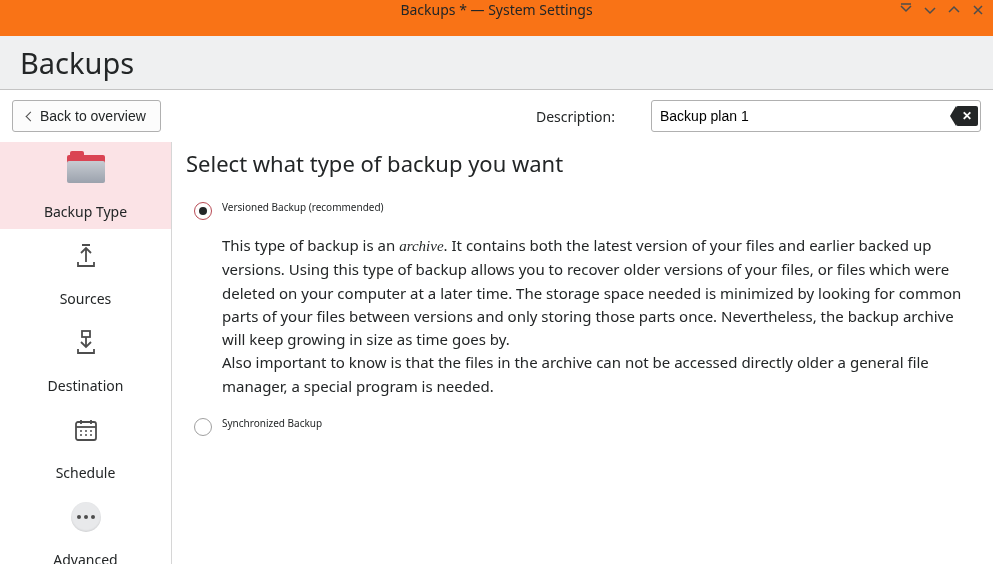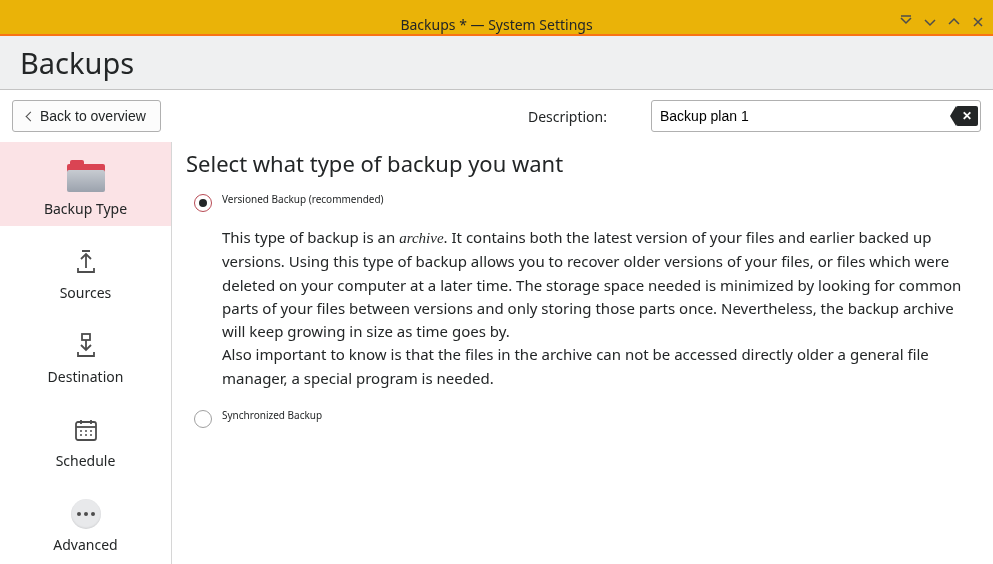--- a/index.html
+++ b/index.html
@@ -11,26 +11,26 @@
       font-family: -apple-system, BlinkMacSystemFont, "Segoe UI", "Noto Sans", sans-serif;
       font-size: 14px;
       color: #232627;
       background: #ffffff;
       width: 993px;
       height: 564px;
       overflow: hidden;
     }
     .titlebar {
       height: 36px;
-      background: #eab308;
-      display: flex;
-      align-items: flex-end;
+      background: #f97316;
+      display: flex;
+      align-items: flex-start;
       justify-content: center;
       position: relative;
-      border-bottom: 2px solid #f97316;
+      border-bottom: 4px solid #f97316;
     }
     .titlebar-title {
       font-size: 14px;
       color: #232627;
     }
     .titlebar-controls {
       position: absolute;
       right: 8px;
       display: flex;
       gap: 10px;
@@ -52,21 +52,21 @@
     .header h1 {
       font-size: 29px;
       font-weight: 400;
       color: #232627;
     }
     .toolbar {
       height: 52px;
       display: flex;
       align-items: center;
       padding: 4px 12px;
-      gap: 16px;
+      gap: 8px;
     }
     .back-button {
       display: flex;
       align-items: center;
       gap: 6px;
       background: #fcfcfc;
       border: 1px solid #b0b0b0;
       border-radius: 3px;
       padding: 7px 14px;
       font-size: 14px;
@@ -137,23 +137,23 @@
     }
     .sidebar {
       width: 172px;
       border-right: 1px solid #d6d6d6;
       background: #fff;
     }
     .sidebar-item {
       display: flex;
       flex-direction: column;
       align-items: center;
-      padding: 19px 4px 8px;
-      cursor: pointer;
-      gap: 4px;
+      padding: 10px 4px 8px;
+      cursor: pointer;
+      gap: 16px;
     }
     .sidebar-item.active {
       background: #fbe3e6;
     }
     .sidebar-item .icon-wrap {
       height: 34px;
       display: flex;
       align-items: center;
       justify-content: center;
     }
@@ -162,21 +162,21 @@
       color: #232627;
     }
     .main {
       flex: 1;
       padding: 6px 12px 0 14px;
       overflow: auto;
     }
     .main h2 {
       font-size: 22px;
       font-weight: 400;
-      margin-bottom: 14px;
+      margin-bottom: 22px;
     }
     .radio-option {
       display: flex;
       align-items: flex-start;
       gap: 10px;
       margin-bottom: 14px;
       padding-left: 8px;
     }
     .radio {
       width: 18px;

